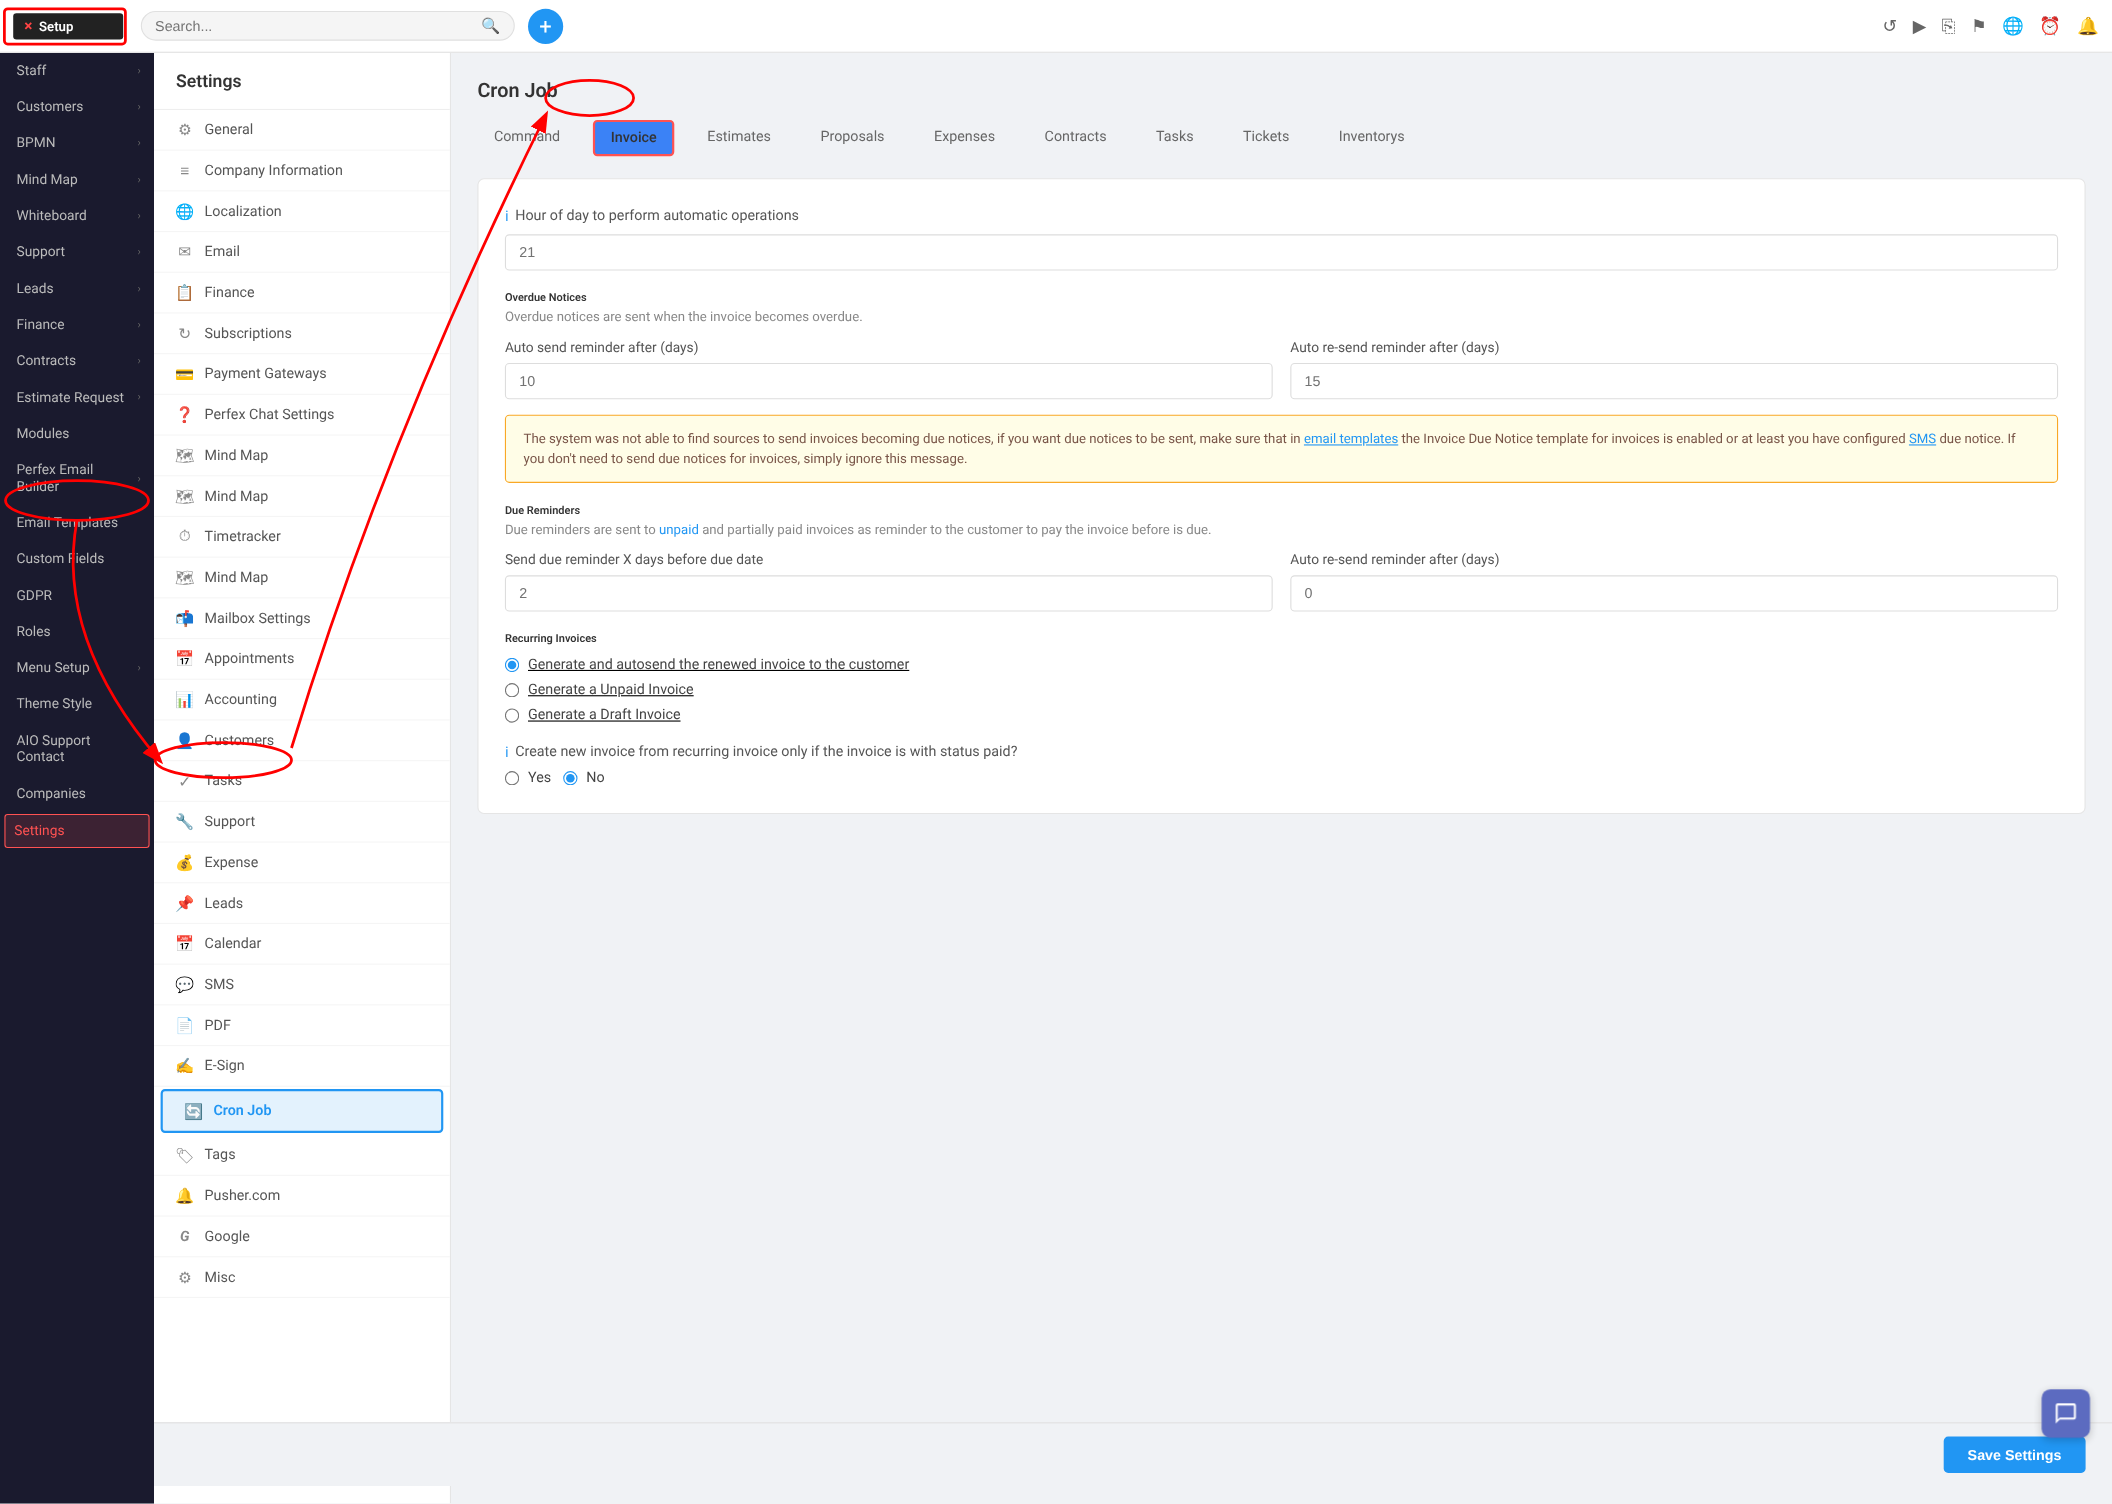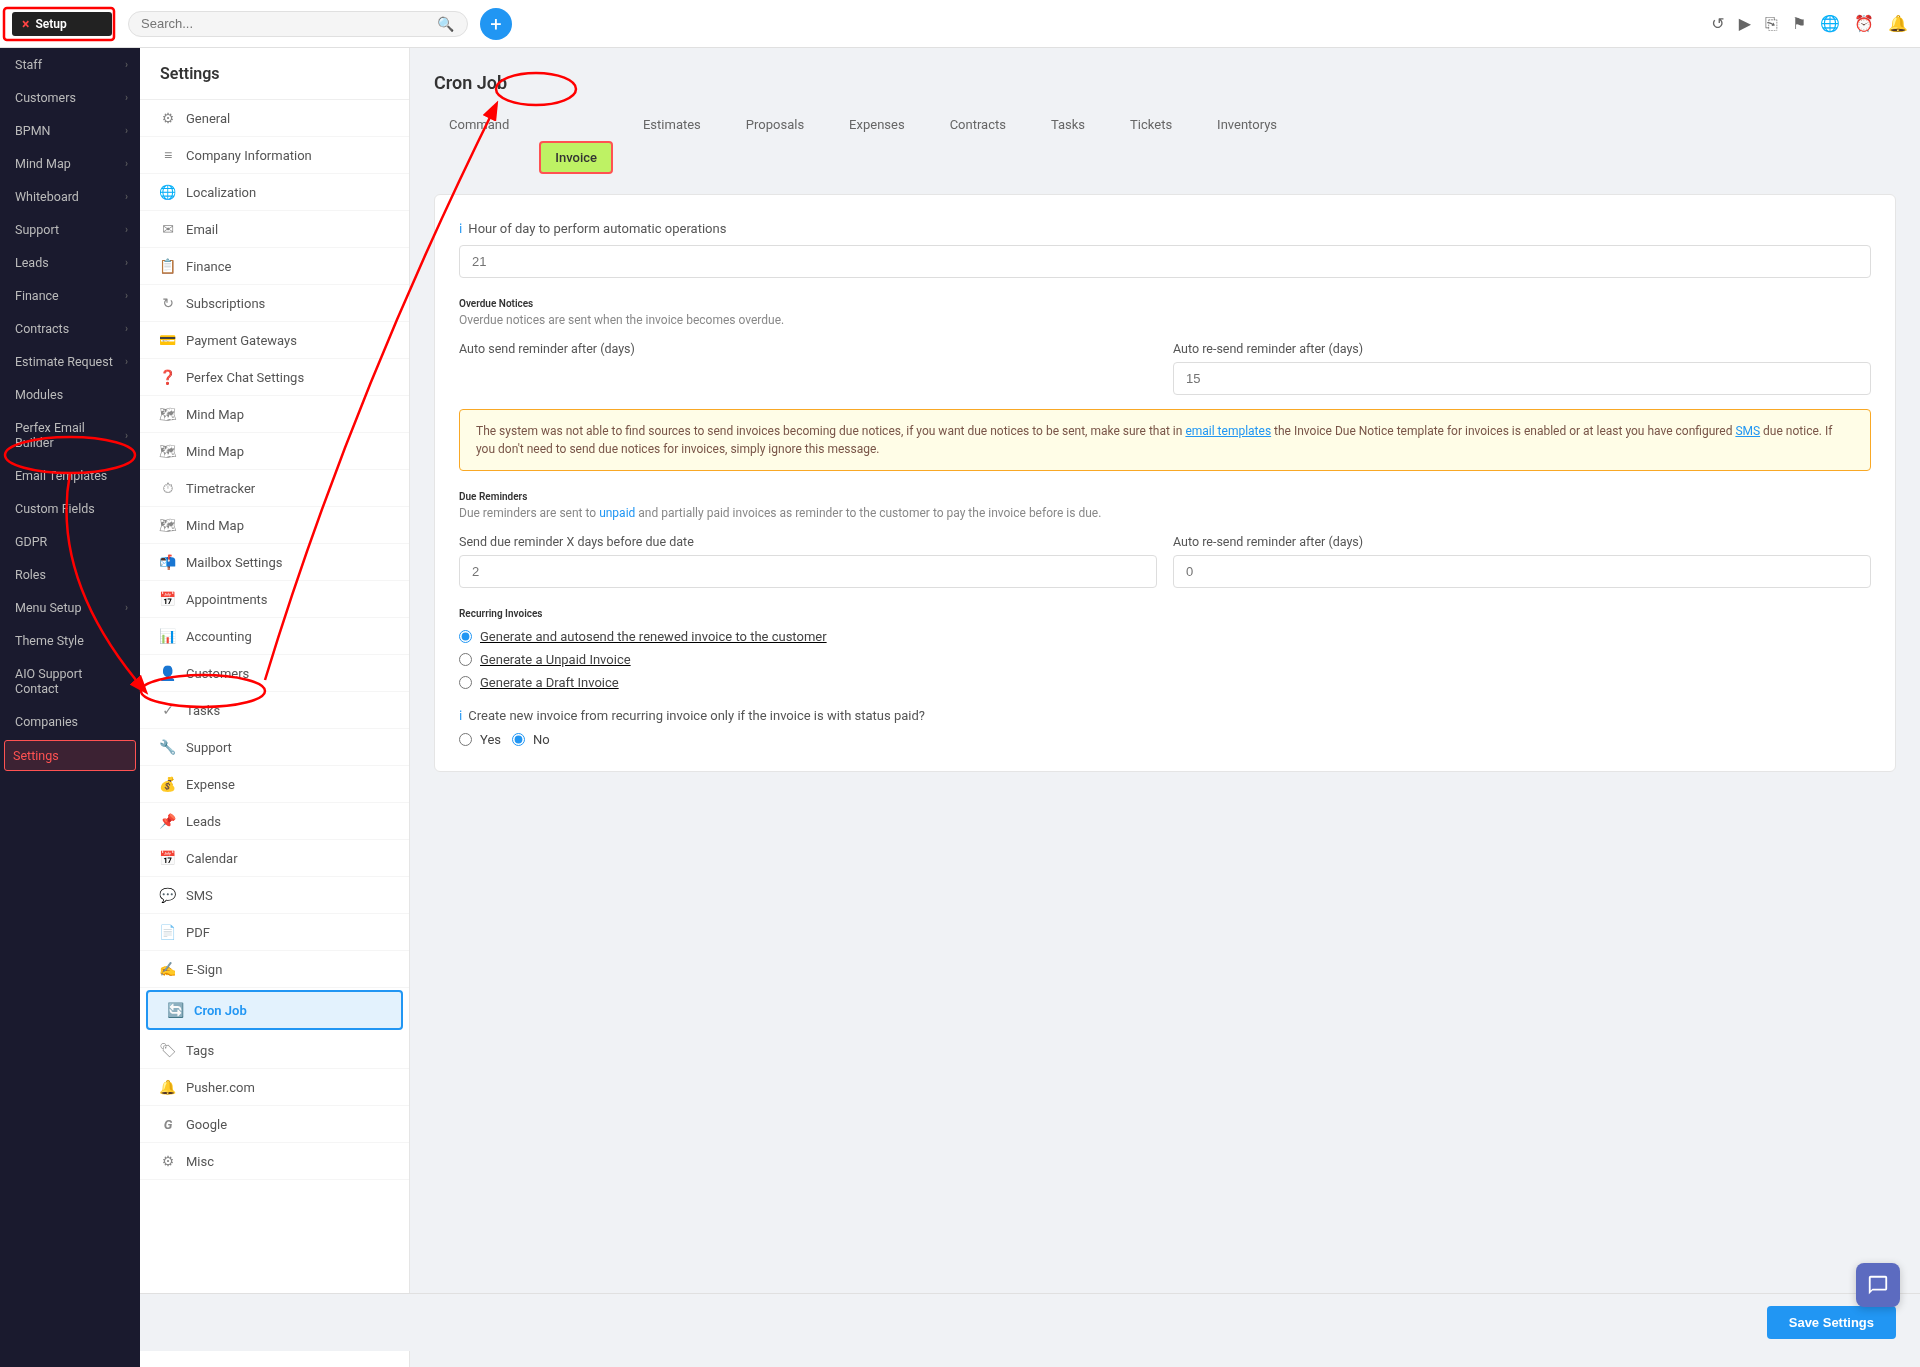--- a/index.html
+++ b/index.html
@@ -37,21 +37,21 @@
     .settings-menu-item.cron-active { background: #e3f2fd; }
     .settings-menu-item.cron-active .settings-menu-icon { color: #2196f3; }
 
     
     .main-content { flex: 1; overflow-y: auto; padding: 24px; background: #f0f2f5; }
     .page-title { font-size: 18px; font-weight: 600; color: #333; margin-bottom: 16px; }
 
     
     .tabs-container { display: flex; gap: 15px; margin-bottom: 20px; border-bottom: none; }
     .tab { padding: 7px 14px; font-size: 13px; cursor: pointer; color: #666; border: 1px solid transparent; border-radius: 4px; }
-    .tab.active { color: #333; background: #bef264; border: 2px solid #ff5252; border-radius: 4px; font-weight: 500; margin-top: 32px; }
+    .tab.active { color: #333; background: #3b82f6; border: 2px solid #ff5252; border-radius: 4px; font-weight: 500; }
 
     
     .content-card { background: #fff; border-radius: 6px; padding: 24px; border: 1px solid #e5e5e5; }
 
     .field-label { display: flex; align-items: center; gap: 6px; font-size: 13px; color: #555; margin-bottom: 8px; }
     .field-input { width: 100%; border: 1px solid #ddd; border-radius: 4px; padding: 8px 12px; font-size: 13px; color: #737373; outline: none; }
 
     .section-title { font-size: 10px; font-weight: 600; color: #333; margin-bottom: 4px; margin-top: 20px; }
     .section-desc { font-size: 12px; color: #888; margin-bottom: 14px; }
     .section-desc a { color: #2196f3; text-decoration: none; }
@@ -330,20 +330,21 @@
           <input class="field-input" type="text" value="21" style="">
         </div>
 
         <div class="section-title">Overdue Notices</div>
         <div class="section-desc">
           <span>Overdue notices are sent when the invoice becomes overdue.</span>
         </div>
         <div class="two-col">
           <div class="form-group">
             <label>Auto send reminder after (days)</label>
+            <input class="field-input" type="text" value="10" style="">
           </div>
           <div class="form-group">
             <label>Auto re-send reminder after (days)</label>
             <input class="field-input" type="text" value="15" style="">
           </div>
         </div>
 
         <div class="warning-box">
           The system was not able to find sources to send invoices becoming due notices, if you want due notices to be sent, make sure that in <a href="#">email templates</a> the Invoice Due Notice template for invoices is enabled or at least you have configured <a href="#">SMS</a> due notice. If you don't need to send due notices for invoices, simply ignore this message.
         </div>

